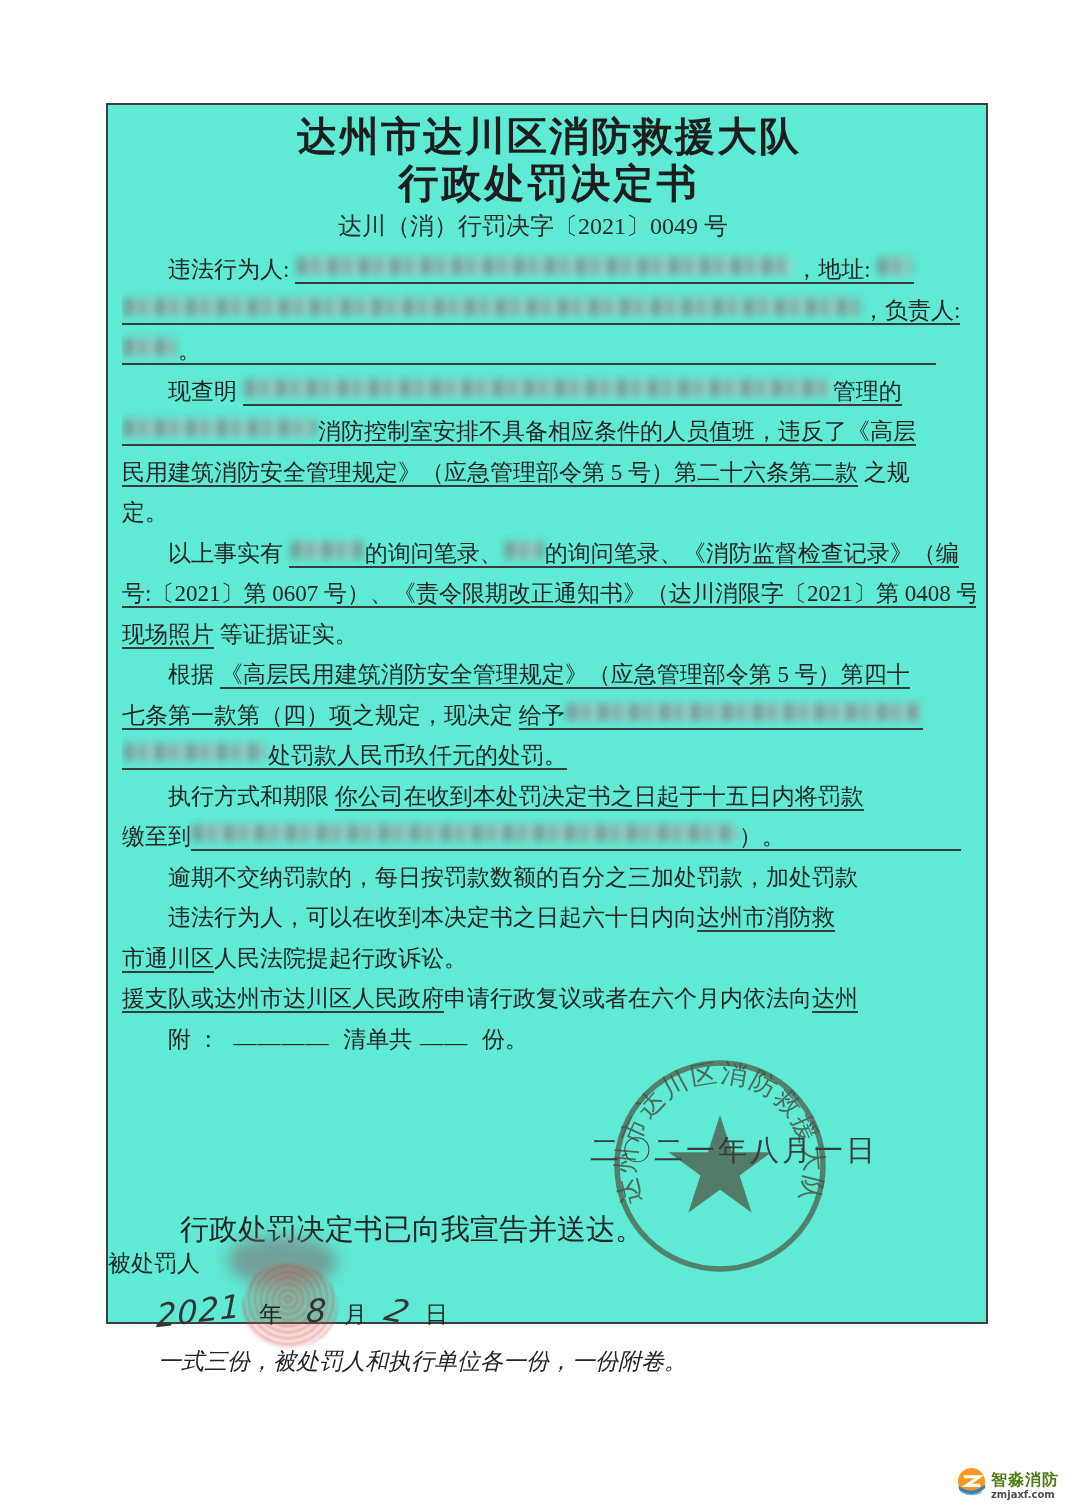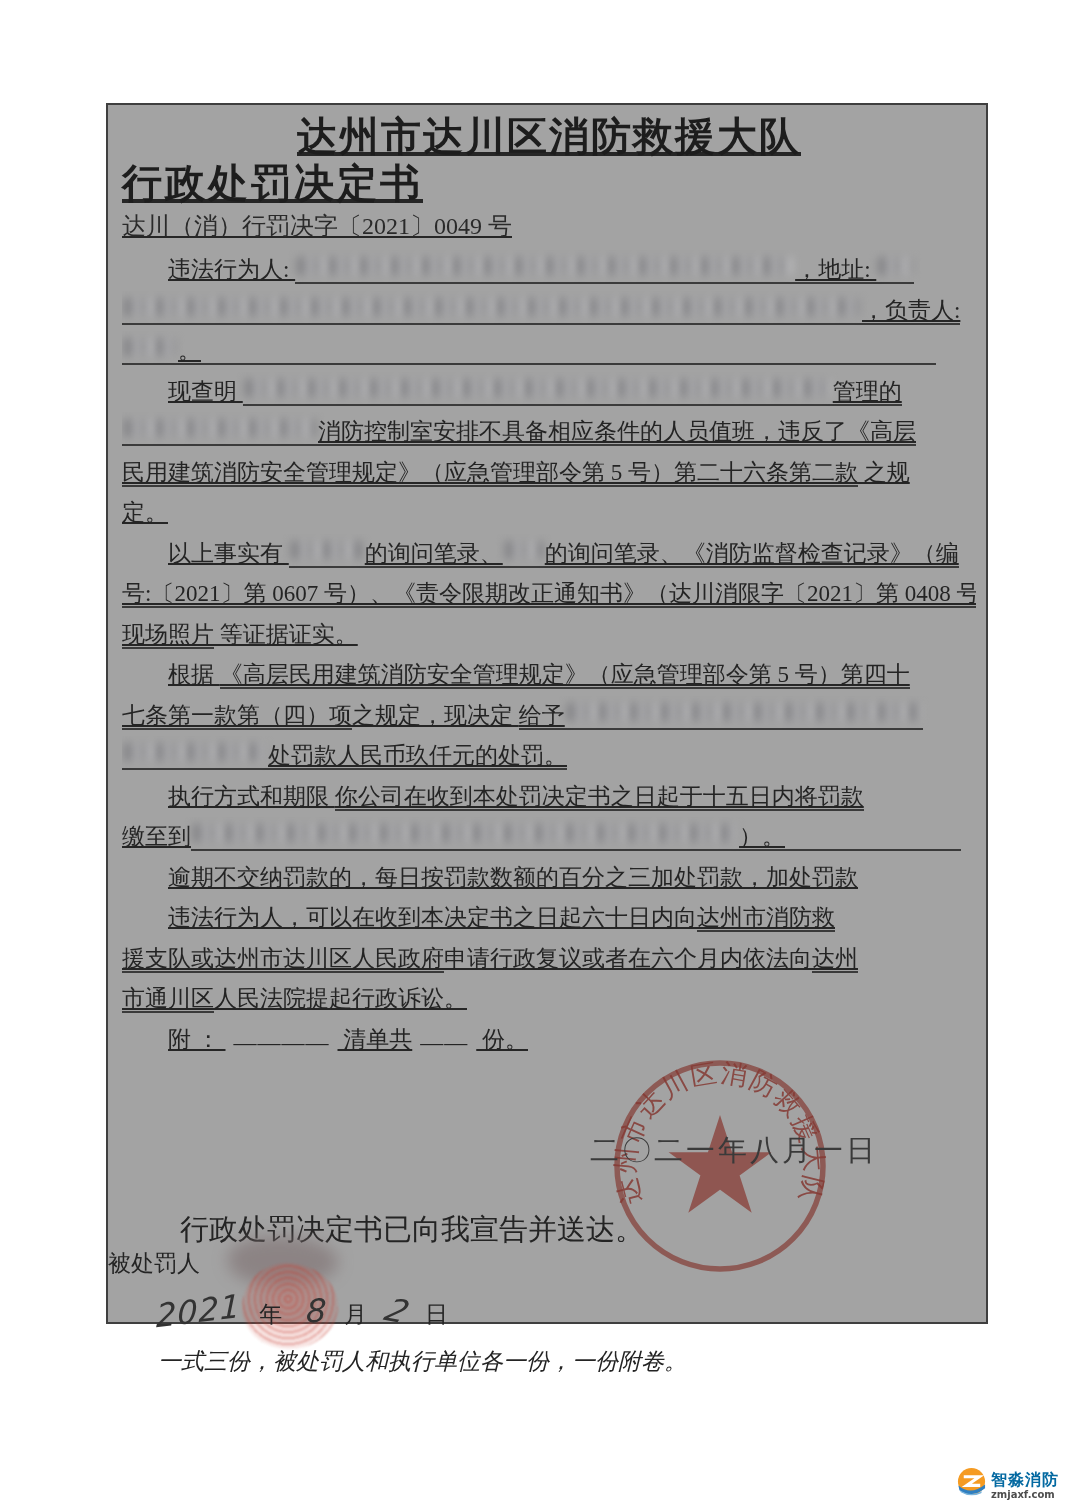--- a/index.html
+++ b/index.html
@@ -9,35 +9,34 @@
     background:#ffffff;
     font-family:"Liberation Serif","DejaVu Serif",serif;
     color:#262626;
     overflow:hidden;
   }
   
   .paper-frame {
     position:absolute; left:106px; top:103px;
     width:882px; height:1221px;
     border:2px solid #3f3f3f;
-    background:#a3a3a3;
+    background:#5eead4;
     padding:6px 10px 0 14px;
-    text-decoration:underline;
   }
   .org-title {
     font-size:40px; font-weight:bold; text-align:center;
     letter-spacing:2px; line-height:47px; margin-top:2px;
     color:#1d1d1d;
   }
   .doc-title {
-    font-size:40px; font-weight:bold; text-align:left;
+    font-size:40px; font-weight:bold; text-align:center;
     letter-spacing:3px; line-height:47px; color:#1d1d1d;
   }
   .doc-num {
-    text-align:left; font-size:24px; line-height:32px;
+    text-align:center; font-size:24px; line-height:32px;
     padding-right:32px; margin-top:3px; margin-bottom:8px;
     color:#2a2a2a;
   }
   
   .doc-body { font-size:23px; color:#242424; }
   .bline {
     line-height:40.5px; height:40.5px;
     white-space:nowrap; overflow:hidden;
   }
   .bline.indent { padding-left:46px; }
@@ -151,22 +150,22 @@
       <div class="bline indent"><span class="seg p">以上事实有 </span><span class="seg r" style="width: 76px;"></span><span class="seg f">的询问笔录、</span><span class="seg r" style="width: 42px;"></span><span class="seg f">的询问笔录、《消防监督检查记录》（编</span></div>
       <div class="bline"><span class="seg f">号:〔2021〕第 0607 号）、《责令限期改正通知书》（达川消限字〔2021〕第 0408 号）、</span></div>
       <div class="bline"><span class="seg f">现场照片</span><span class="seg p"> 等证据证实。</span></div>
       <div class="bline indent"><span class="seg p">根据 </span><span class="seg f">《高层民用建筑消防安全管理规定》（应急管理部令第 5 号）第四十</span></div>
       <div class="bline"><span class="seg f">七条第一款第（四）项</span><span class="seg p">之规定，现决定 </span><span class="seg f">给予</span><span class="seg r" style="width: 358px;"></span></div>
       <div class="bline"><span class="seg r" style="width: 146px;"></span><span class="seg f">处罚款人民币玖仟元的处罚。</span></div>
       <div class="bline indent"><span class="seg p">执行方式和期限 </span><span class="seg f">你公司在收到本处罚决定书之日起于十五日内将罚款</span></div>
       <div class="bline"><span class="seg p">缴至到</span><span class="seg r" style="width: 548px;"></span><span class="seg f">）。</span><span class="seg u" style="width: 176px;"></span></div>
       <div class="bline indent"><span class="seg p">逾期不交纳罚款的，每日按罚款数额的百分之三加处罚款，加处罚款</span></div>
       <div class="bline indent"><span class="seg p">违法行为人，可以在收到本决定书之日起六十日内向</span><span class="seg f">达州市消防救</span></div>
+      <div class="bline"><span class="seg f">市通川区</span><span class="seg p">人民法院提起行政诉讼。</span></div>
       <div class="bline"><span class="seg f">援支队或达州市达川区人民政府</span><span class="seg p">申请行政复议或者在六个月内依法向</span><span class="seg f">达州</span></div>
-      <div class="bline"><span class="seg f">市通川区</span><span class="seg p">人民法院提起行政诉讼。</span></div>
       <div class="bline indent"><span class="seg p">附 ： </span><span class="seg d"><i>————</i></span><span class="seg p"> 清单共</span><span class="seg d"><i>——</i></span><span class="seg p"> 份。</span></div>
     </div>
 
   <svg class="seal-svg" viewBox="0 0 220 220">
     <defs>
       <path id="ringPath" d="M 30,140 A 85,85 0 1 1 190,140" fill="none"></path>
     </defs>
     <circle cx="110" cy="110" r="103" fill="none" stroke="#d2665c" stroke-width="5.5" opacity="0.75"></circle>
     <polygon points="110,59 141.7,156.7 58.6,96.3 161.4,96.3 78.3,156.7" fill="#d4574c" opacity="0.72"></polygon>
     <text font-size="26" fill="#cf5a50" opacity="0.85" letter-spacing="2" font-family="Liberation Serif, DejaVu Serif, serif">
@@ -197,16 +196,16 @@
 <div class="copies-note">一式三份，被处罚人和执行单位各一份，一份附卷。</div>
 
 <div class="watermark">
   <svg class="wm-logo" viewBox="0 0 32 32">
     <circle cx="16" cy="15" r="14" fill="#f59b22"></circle>
     <path d="M8 10 L24 10 L11 19 L25 19" stroke="#ffffff" stroke-width="3.2" fill="none"></path>
     <path d="M2.5 19 Q 15 30 30 18 L30 22 Q 16 33 3.5 24 Z" fill="#2f7fc1"></path>
     <path d="M4 24 Q 15 31 27 25 L26 27 Q 15 32 5 26 Z" fill="#7ab4dd"></path>
   </svg>
   <div class="wm-text">
-    <div class="wm-brand" style="color: #0369a1; margin-top: 8px;">智淼消防</div>
+    <div class="wm-brand" style="color: #4d7c0f; margin-top: 8px;">智淼消防</div>
     <div class="wm-site">zmjaxf.com</div>
   </div>
 </div>
 
 </body></html>

